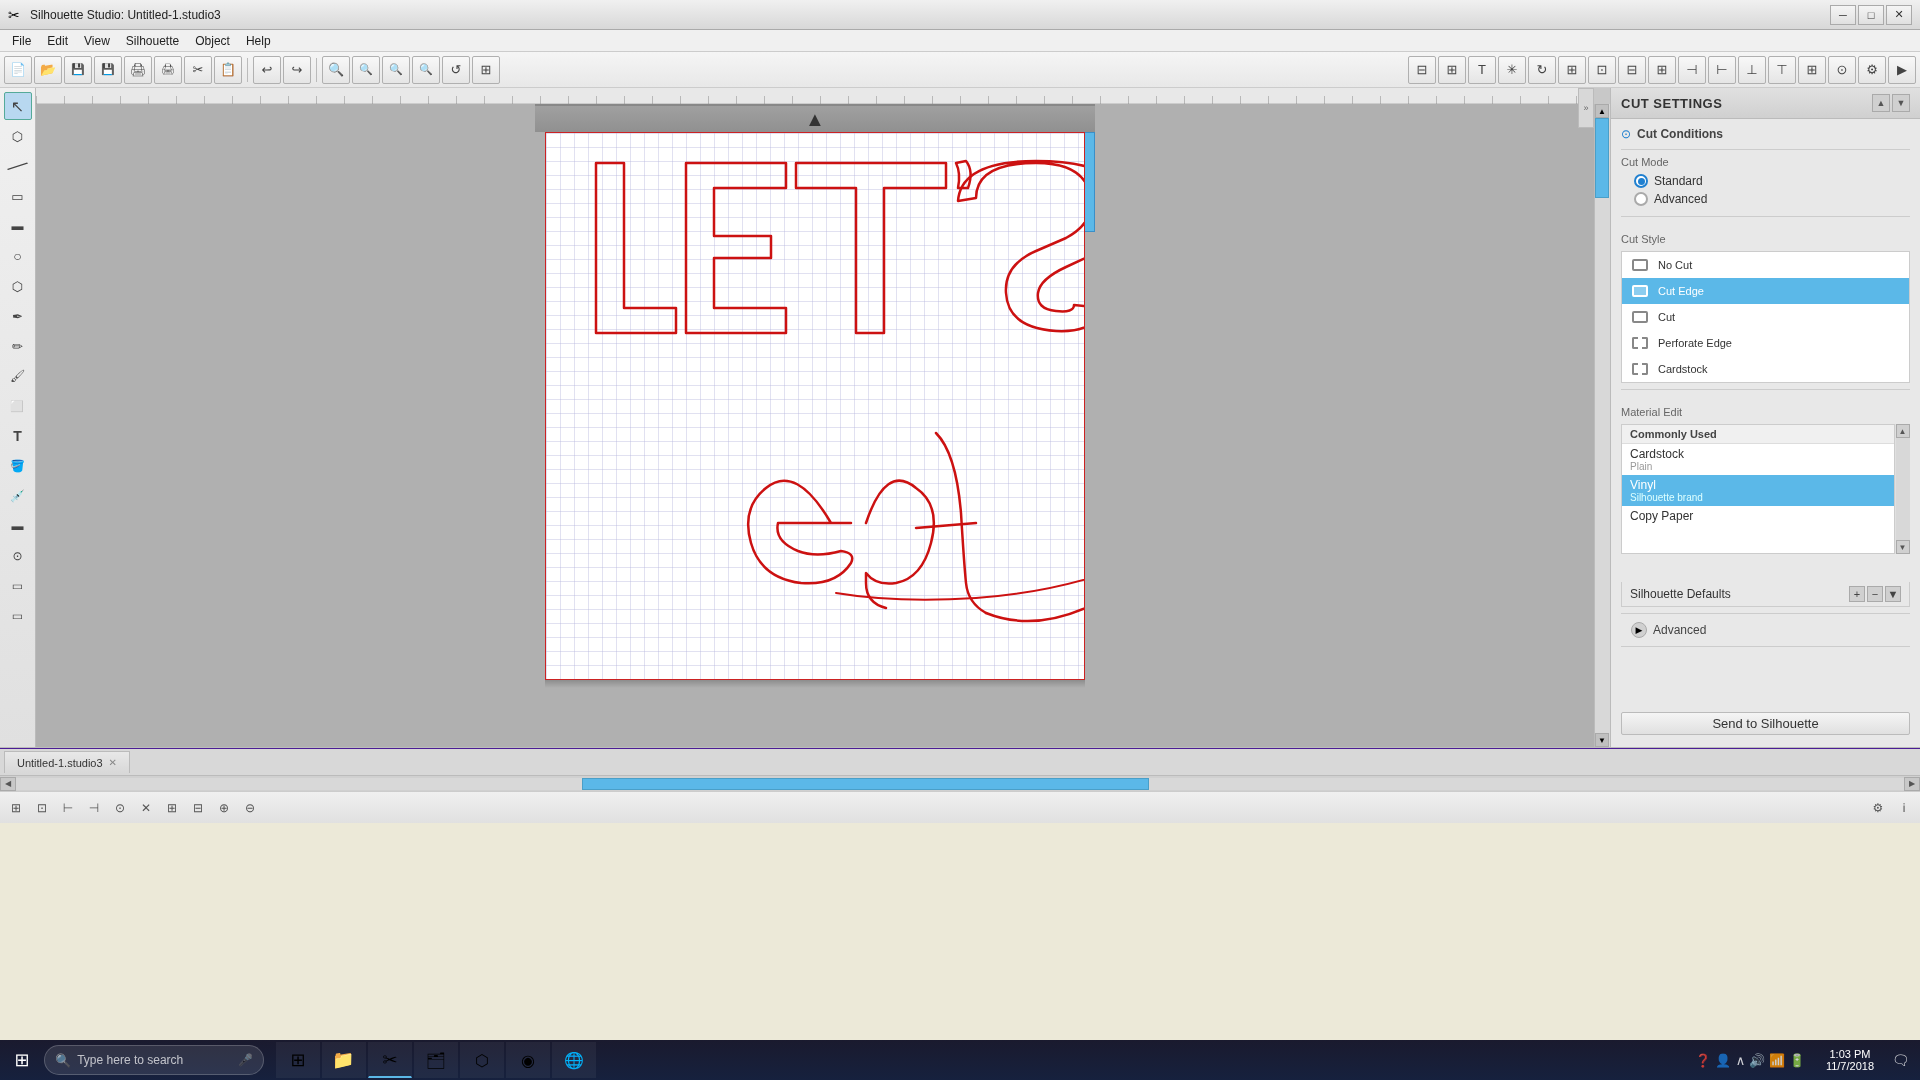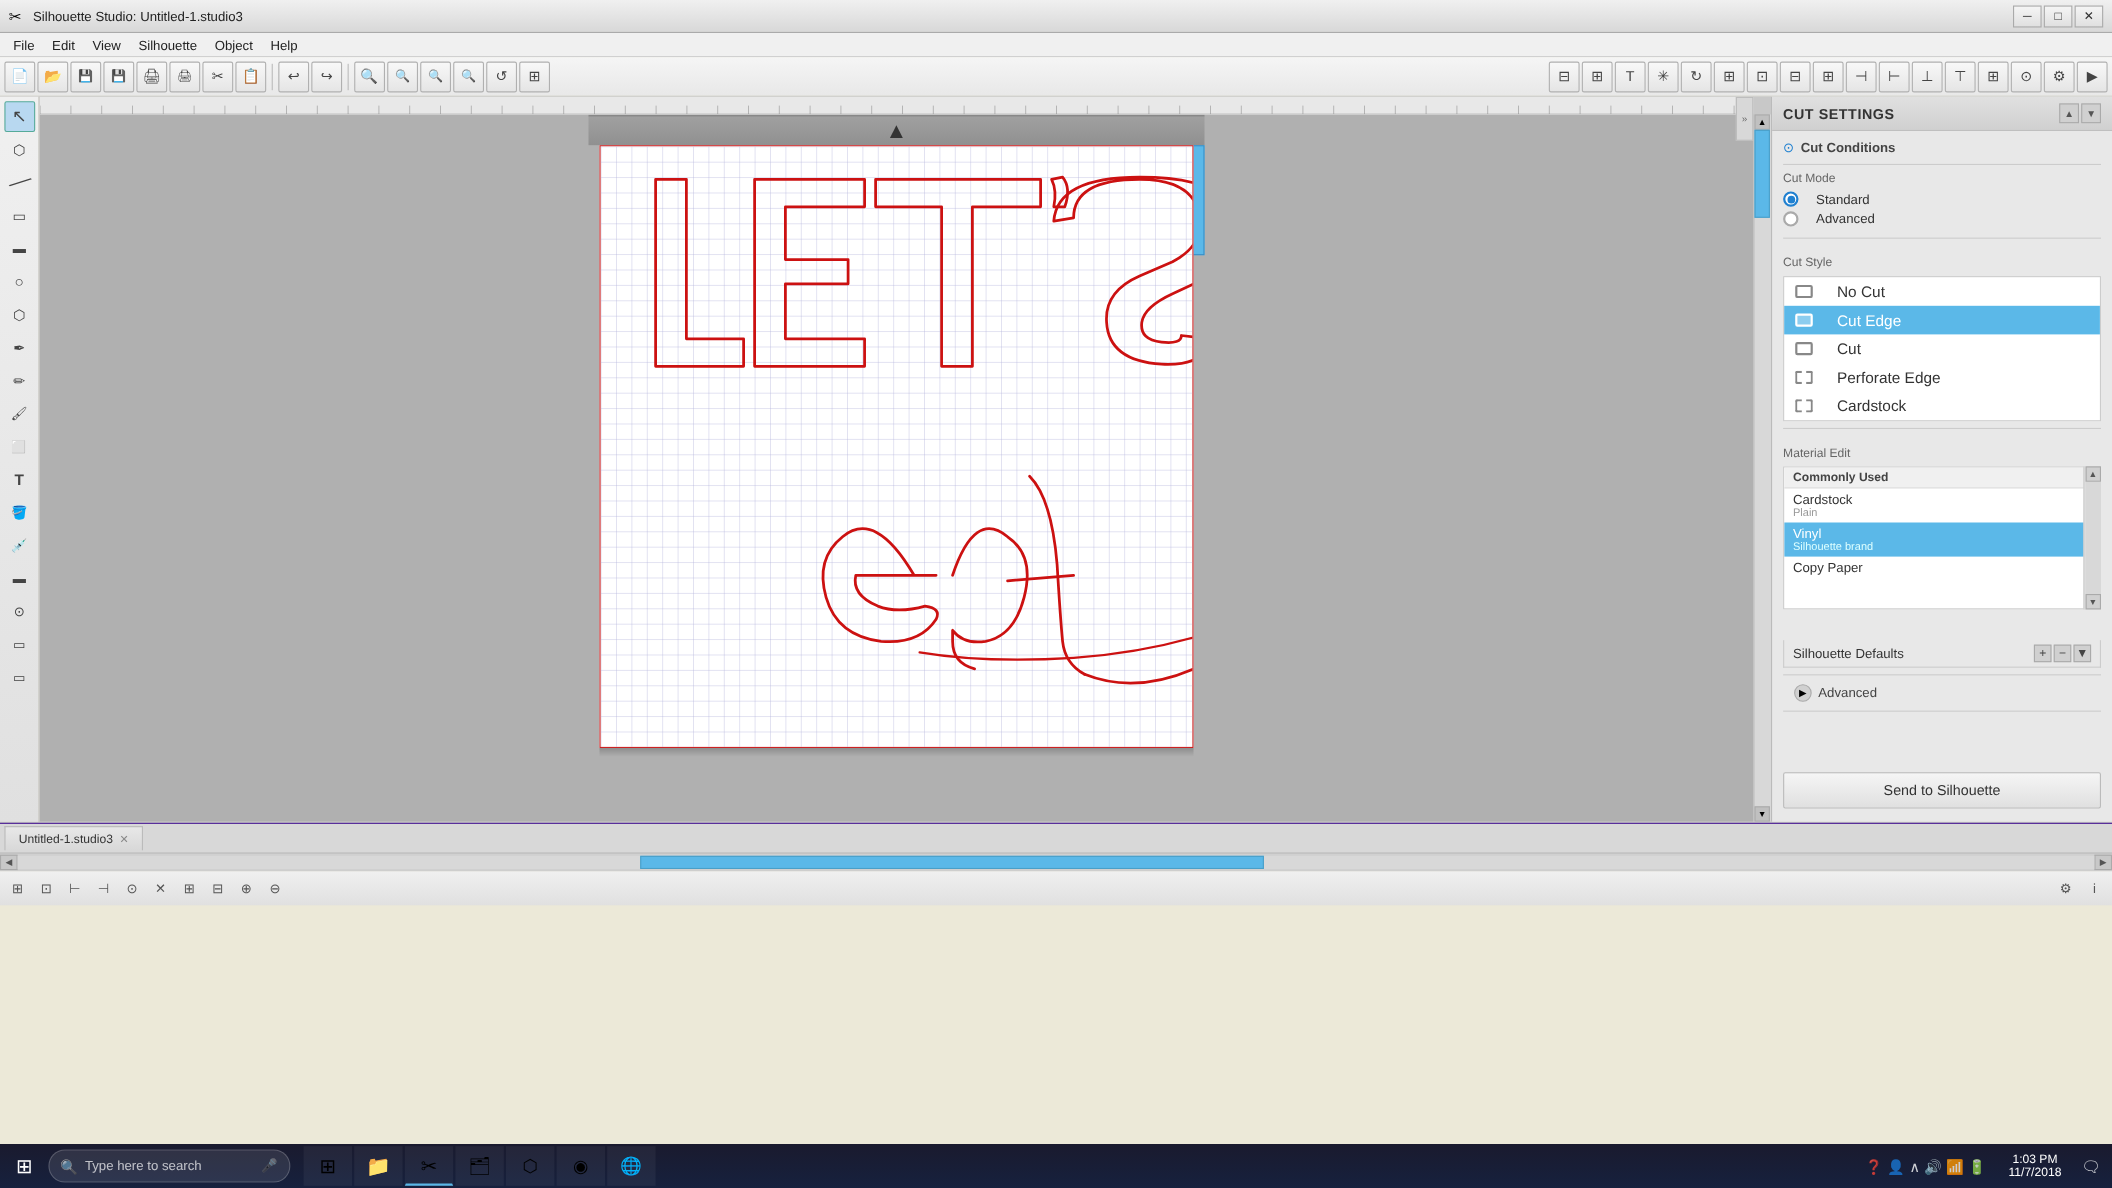--- a/index.html
+++ b/index.html
@@ -165,22 +165,23 @@
     }
 
     .cut-mode-label {
       font-size: 11px;
       color: #666;
       margin-bottom: 6px;
     }
     .radio-row {
       display: flex;
       align-items: center;
-      gap: 16px;
+      gap: 6px;
       margin-bottom: 4px;
+      margin-left: 13px;
     }
     .radio-circle {
       width: 14px; height: 14px;
       border-radius: 50%;
       border: 2px solid #aaa;
       display: flex; align-items: center; justify-content: center;
       background: white;
     }
     .radio-circle.selected {
       border-color: #2080d0;
@@ -200,26 +201,26 @@
       color: #666;
       margin-bottom: 6px;
       margin-top: 10px;
     }
     .cut-style-list {
       border: 1px solid #ccc;
       background: white;
     }
     .cut-style-item {
       padding: 5px 8px;
-      font-size: 14px;
+      font-size: 11px;
       color: #333;
       cursor: pointer;
       display: flex;
       align-items: center;
-      gap: 20px;
+      gap: 8px;
     }
     .cut-style-item.selected { background: #5bb8e8; color: white; }
     .cut-style-icon {
       width: 20px; height: 16px;
       display: flex; align-items: center; justify-content: center;
     }
     .cut-icon-box {
       width: 16px; height: 12px;
       border: 2px solid currentColor;
       border-radius: 2px;
@@ -318,21 +319,21 @@
       display: flex; align-items: center; justify-content: center;
       font-size: 9px;
     }
     .advanced-label {
       font-size: 12px;
       color: #444;
     }
 
     .send-btn {
       margin: auto 10px 12px 10px;
-      height: 33px;
+      height: 23px;
       background: linear-gradient(to bottom, #f5f5f5, #e0e0e0);
       border: 1px solid #bbb;
       cursor: pointer;
       display: flex;
       align-items: center;
       justify-content: center;
       font-size: 13px;
       color: #333;
       font-weight: 500;
       border-radius: 2px;

